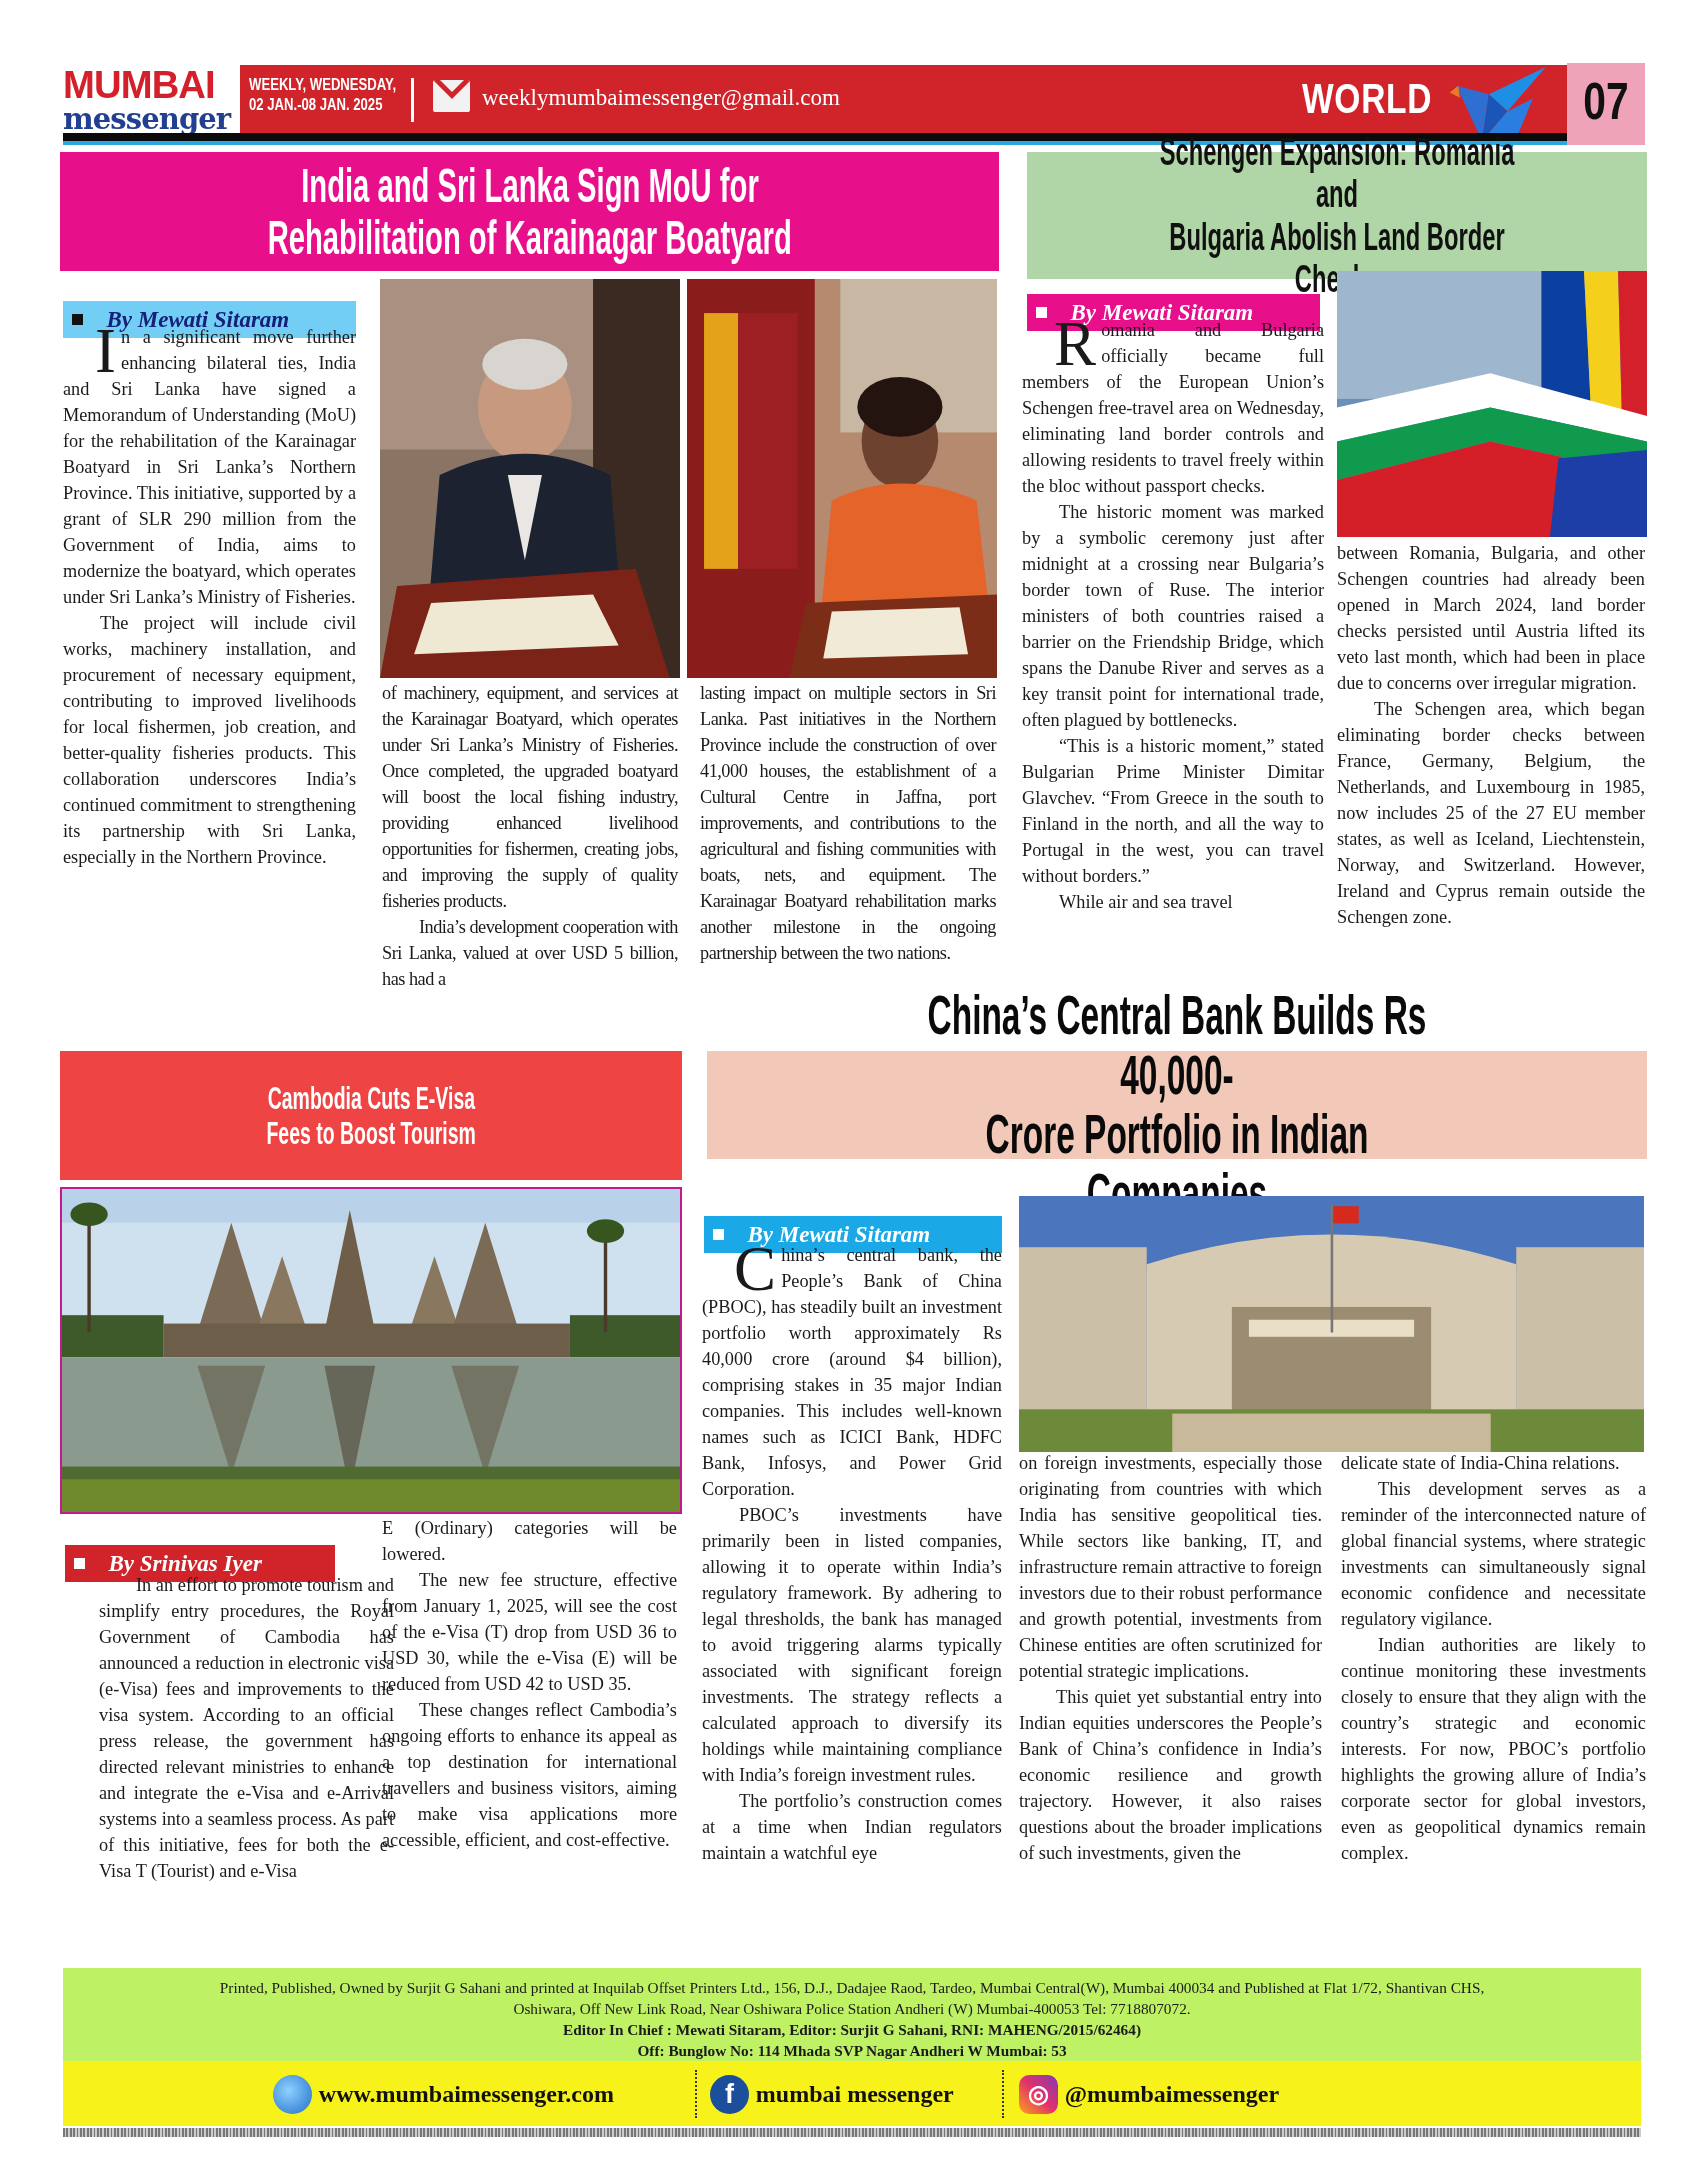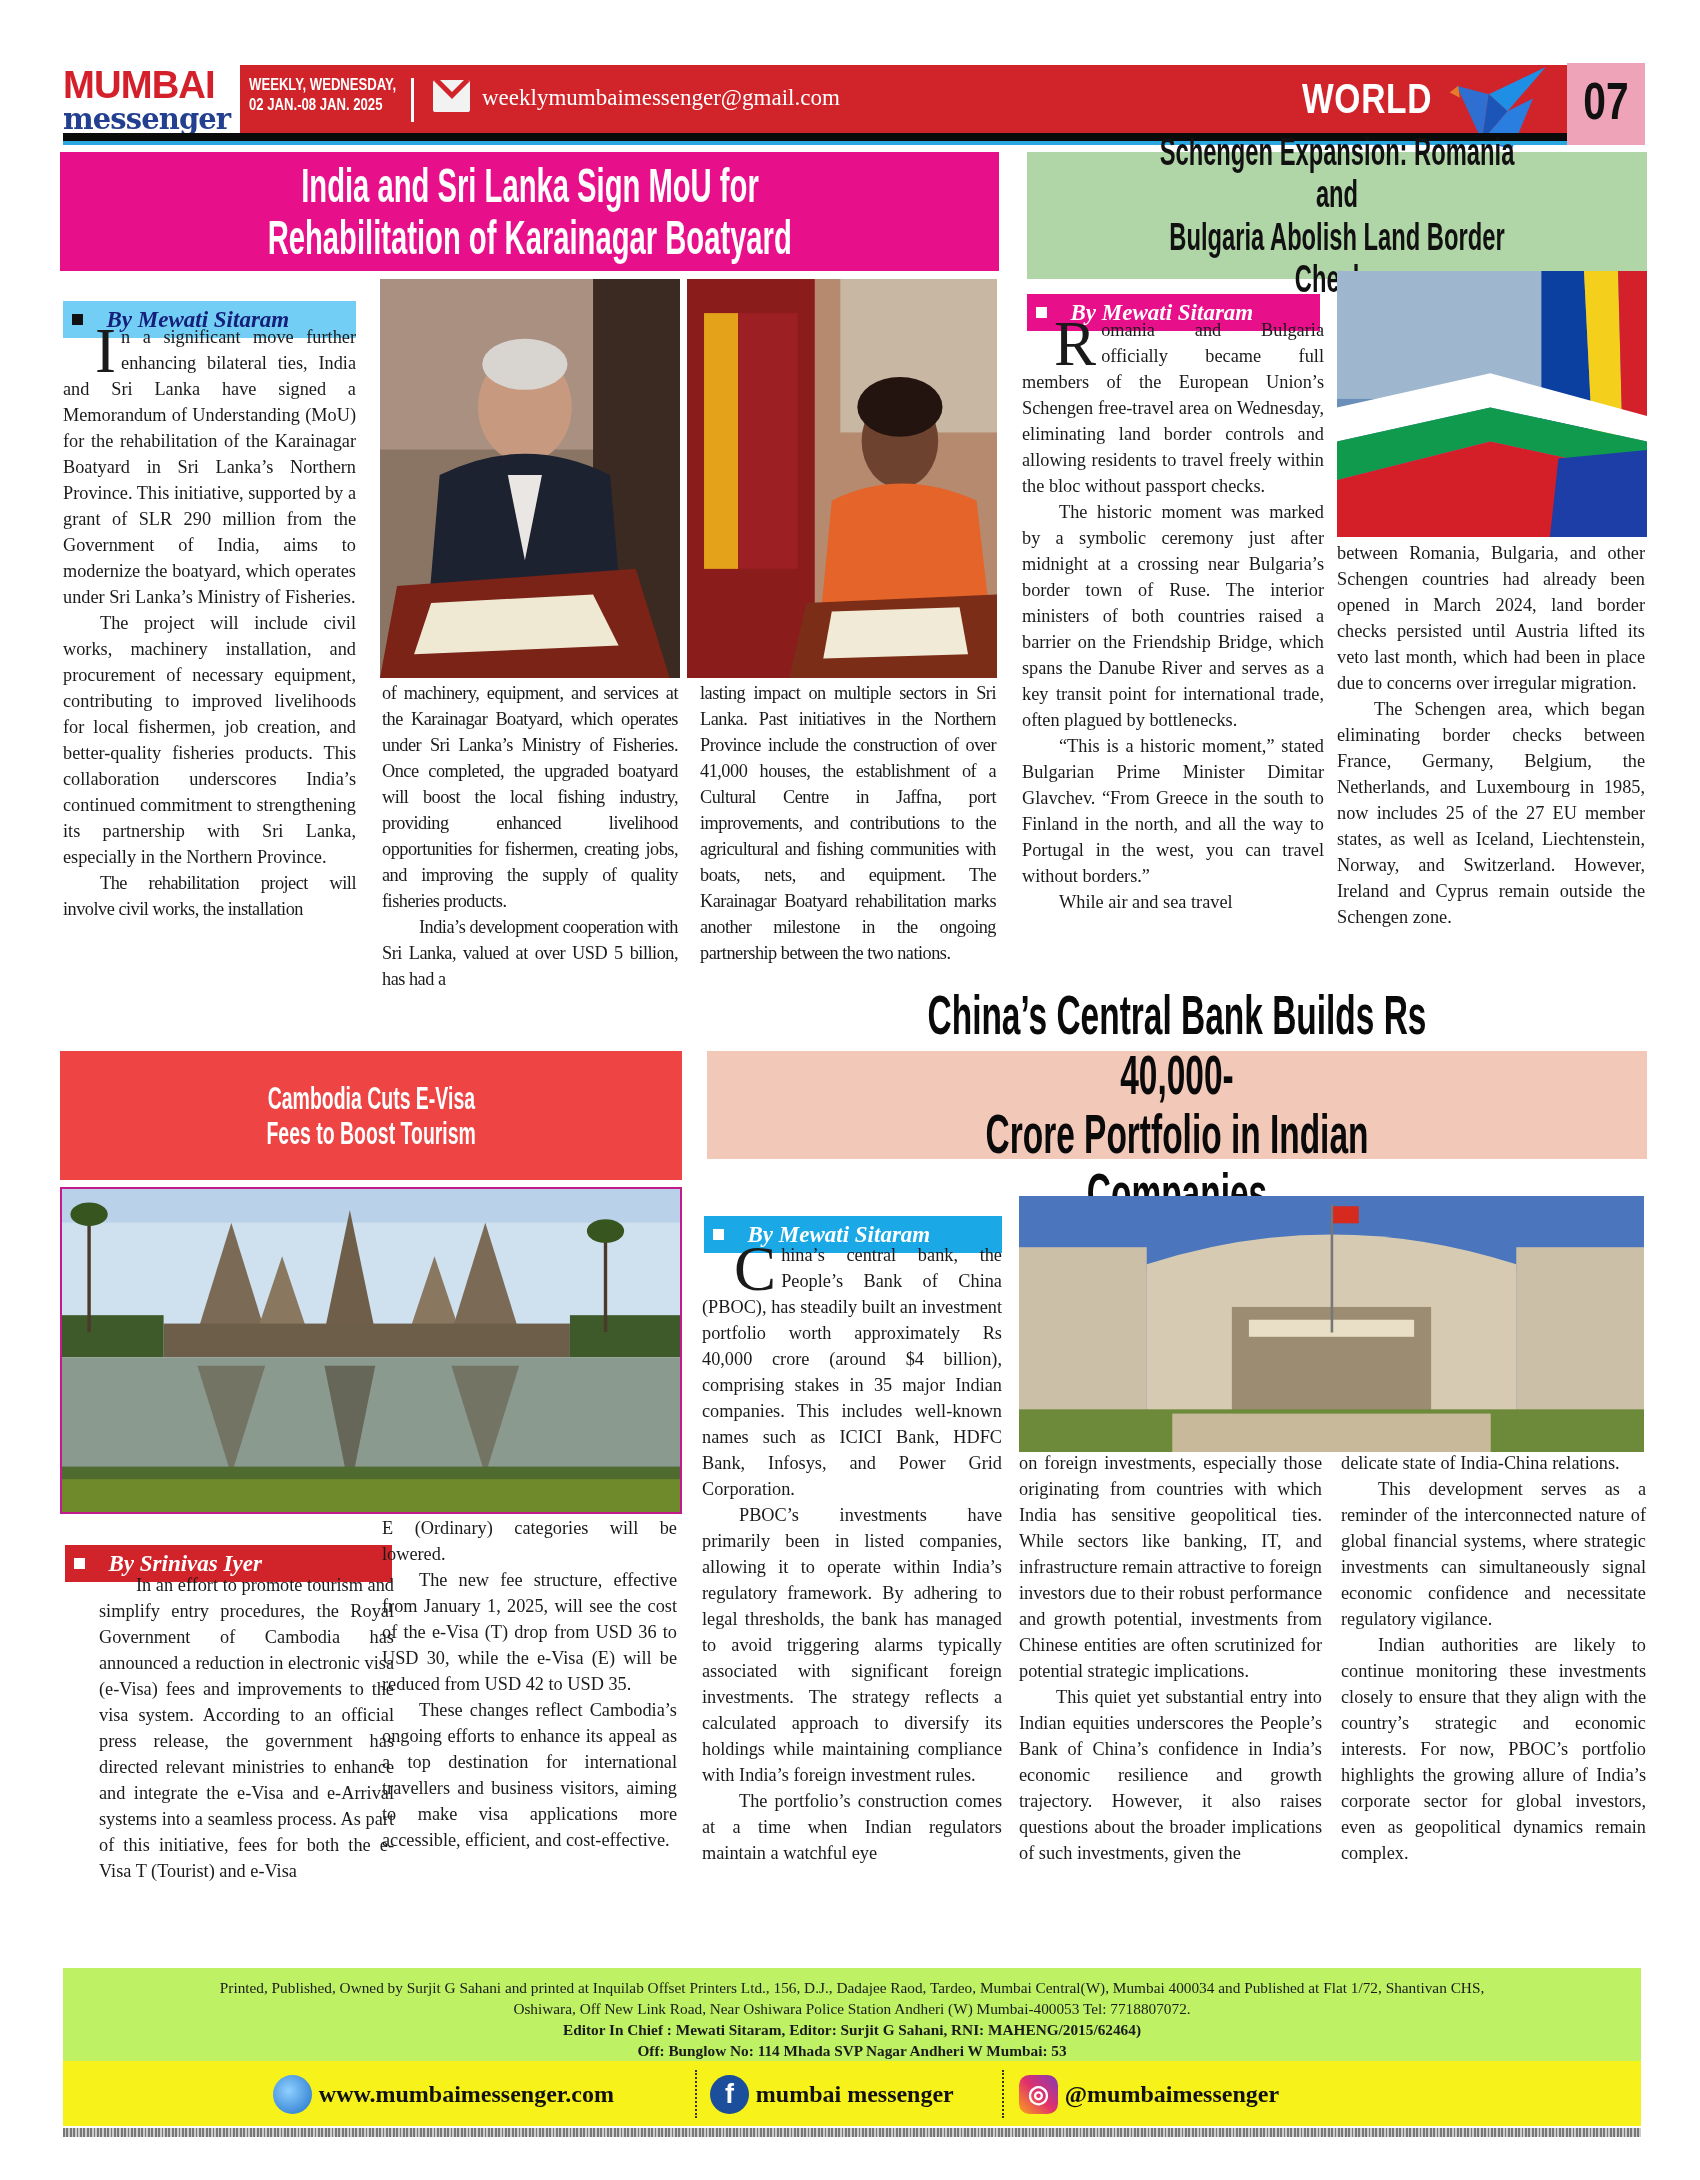--- a/index.html
+++ b/index.html
@@ -101,21 +101,20 @@
 </div>
 
 <div class="abs byline by-blue-light" style="left:63px; top:281px; width:293px;">
   <span class="sq"></span>
   <span>By Mewati Sitaram</span>
 </div>
 
 <div class="abs col" style="left:63px; top:324px; width:293px;">
   <p class="first"><span class="dropcap">I</span><span>n a significant move further enhancing bilateral ties, India and Sri Lanka have signed a Memorandum of Understanding (MoU) for the rehabilitation of the Karainagar Boatyard in Sri Lanka’s Northern Province. This initiative, supported by a grant of SLR 290 million from the Government of India, aims to modernize the boatyard, which operates under Sri Lanka’s Ministry of Fisheries.</span></p>
   <p>The project will include civil works, machinery installation, and procurement of necessary equipment, contributing to improved livelihoods for local fishermen, job creation, and better-quality fisheries products. This collaboration underscores India’s continued commitment to strengthening its partnership with Sri Lanka, especially in the Northern Province.</p>
-  <p class="narrow">The rehabilitation project will involve civil works, the installation</p>
 </div>
 
 <div class="abs photo" style="left:380px; top:279px; width:300px; height:399px; background:#6b5a4c;">
   <svg viewBox="0 0 352 468" preserveAspectRatio="none">
     <rect width="352" height="468" fill="#8a7565"></rect>
     <rect x="0" y="0" width="352" height="200" fill="#a99080"></rect>
     <rect x="250" y="0" width="102" height="468" fill="#3b2a22"></rect>
     <ellipse cx="170" cy="150" rx="55" ry="65" fill="#c79a80"></ellipse>
     <ellipse cx="170" cy="100" rx="50" ry="30" fill="#d8d4d0"></ellipse>
     <path d="M70,230 Q170,180 270,230 L290,468 L50,468 Z" fill="#1d2230"></path>
@@ -204,21 +203,21 @@
     <ellipse cx="642" cy="50" rx="22" ry="14" fill="#37561f"></ellipse>
     <rect y="200" width="730" height="184" fill="#8a9a8f"></rect>
     <polygon points="160,210 200,340 240,210" fill="#6e6a5a" opacity="0.8"></polygon>
     <polygon points="310,210 340,360 370,210" fill="#5d5a4a" opacity="0.8"></polygon>
     <polygon points="460,210 500,340 540,210" fill="#6e6a5a" opacity="0.8"></polygon>
     <rect y="330" width="730" height="54" fill="#4f6b2f"></rect>
     <rect y="345" width="730" height="39" fill="#6f8a2a"></rect>
   </svg>
 </div>
 
-<div class="abs byline by-red" style="left:65px; top:1525px; width:327px;">
+<div class="abs byline by-red" style="left:65px; top:1525px; width:270px;">
   <span class="sq"></span>
   <span>By Srinivas Iyer</span>
 </div>
 
 <div class="abs col" style="left:63px; top:1572px; width:295px;margin-left:36px;">
   <p>In an effort to promote tourism and simplify entry procedures, the Royal Government of Cambodia has announced a reduction in electronic visa (e-Visa) fees and improvements to the visa system. According to an official press release, the government has directed relevant ministries to enhance and integrate the e-Visa and e-Arrival systems into a seamless process. As part of this initiative, fees for both the e-Visa T (Tourist) and e-Visa</p>
 </div>
 <div class="abs col" style="left:382px; top:1515px; width:295px;">
   <p class="first">E (Ordinary) categories will be lowered.</p>
   <p>The new fee structure, effective from January 1, 2025, will see the cost of the e-Visa (T) drop from USD 36 to USD 30, while the e-Visa (E) will be reduced from USD 42 to USD 35.</p>

